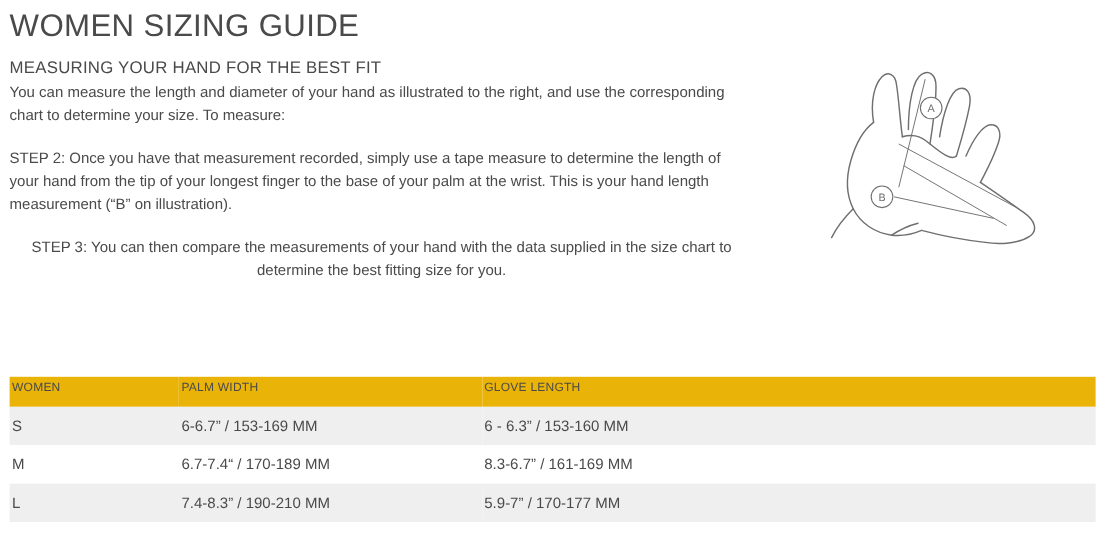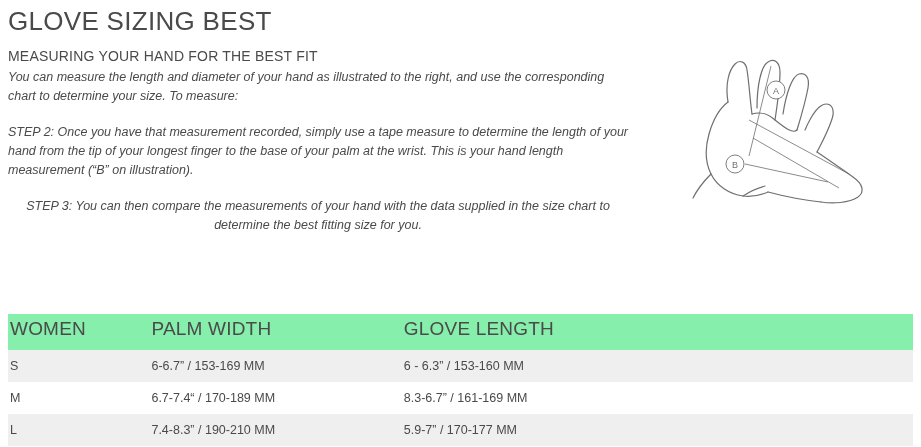--- a/index.html
+++ b/index.html
@@ -39,21 +39,20 @@
     line-height: 16px;
   }
   .body-col {
     width: 636px;
   }
   p.para {
     font-size: 12.5px;
     line-height: 19px;
     color: #4a4a4a;
     margin: 0 16px 17px 0;
-    font-style: italic;
   }
   p.para:last-child { margin-bottom: 0; text-align: center; }
 
   .illustration {
     position: absolute;
     top: 36px;
     right: 8px;
     width: 260px;
     height: 190px;
   }
@@ -63,25 +62,25 @@
     position: absolute;
     left: 8px;
     top: 308px;
     width: 905px;
     border-collapse: collapse;
     font-size: 12.5px;
   }
   .size-table th {
     text-align: left;
     font-weight: 400;
-    font-size: 19px;
+    font-size: 10px;
     color: #4a4a4a;
     letter-spacing: 0.2px;
     padding: 4px 0 10px 0;
-    background: #86efac;
+    background: #eab308;
   }
   .size-table td {
     padding: 9px 0 9px 0;
     color: #4a4a4a;
     font-size: 12.5px;
     vertical-align: middle;
   }
   .size-table tbody tr:nth-child(odd) td {
     background: #efefef;
   }
@@ -99,21 +98,21 @@
     font-size: 9px;
     fill: #6f6f6f;
     font-family: "Liberation Sans", sans-serif;
   }
 </style>
 </head>
 <body>
 
 <div class="page">
 
-  <h1 class="title">GLOVE SIZING BEST</h1>
+  <h1 class="title">WOMEN SIZING GUIDE</h1>
 
   <div class="body-col">
     <h2 class="subtitle">MEASURING YOUR HAND FOR THE BEST FIT</h2>
     <p class="para">You can measure the length and diameter of your hand as illustrated to the right, and use the corresponding chart to determine your size. To measure:</p>
     <p class="para">STEP 2: Once you have that measurement recorded, simply use a tape measure to determine the length of your hand from the tip of your longest finger to the base of your palm at the wrist. This is your hand length measurement (“B” on illustration).</p>
     <p class="para">STEP 3: You can then compare the measurements of your hand with the data supplied in the size chart to determine the best fitting size for you.</p>
   </div>
 
   <div class="illustration">
     <svg viewBox="0 0 260 190" width="260" height="190">

